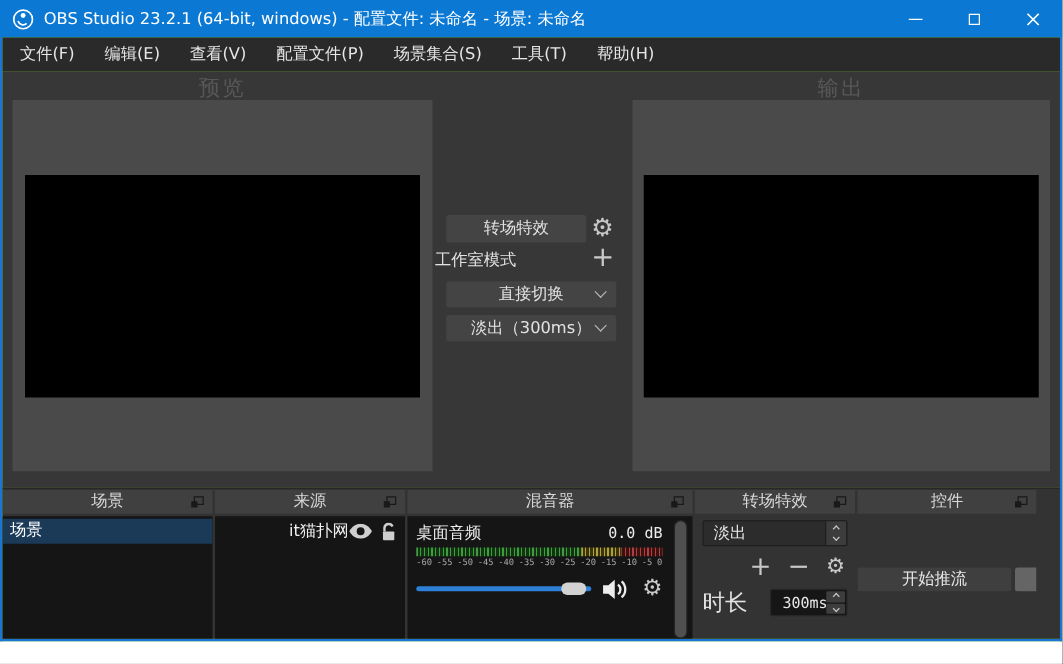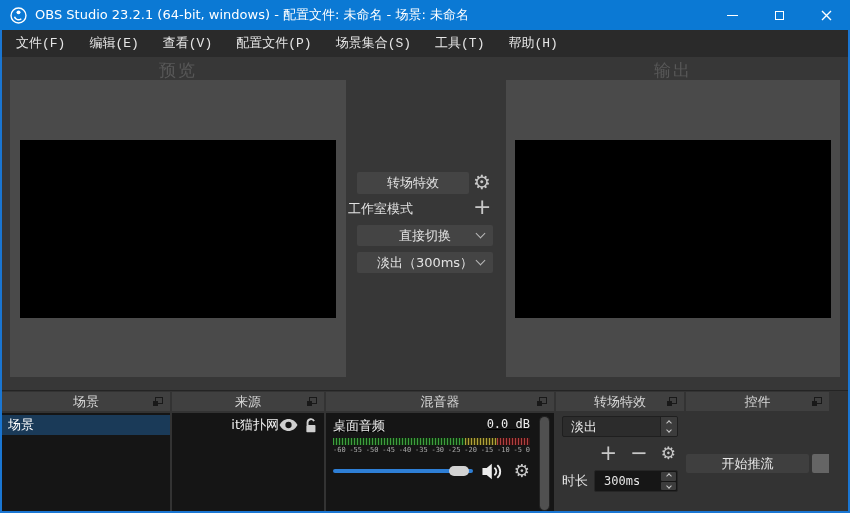--- a/index.html
+++ b/index.html
@@ -16,21 +16,21 @@
   }
   
   .titlebar { height:30px; background:#0b79d4; margin:0 -2px; display:flex; align-items:center; flex:none; }
   .titlebar .logo { margin:0 8px 0 10px; width:17px; height:17px; flex:none; }
   .titlebar .title { color:#ffffff; font-size:13px; white-space:nowrap; }
   .win-btns { margin-left:auto; display:flex; height:30px; }
   .win-btn { width:47px; height:30px; display:flex; align-items:center; justify-content:center; }
   .min-glyph { width:11px; height:1px; background:#fff; }
   .max-glyph { width:9px; height:9px; border:1px solid #fff; }
   
-  .menubar { height:27px; background:#2a2a2a; display:flex; align-items:flex-end; padding-left:2px; flex:none;font-family:Liberation Mono, monospace; }
+  .menubar { height:27px; background:#2a2a2a; display:flex; align-items:flex-end; padding-left:2px; flex:none; }
   .menu-item { padding:0 12px; font-size:13px; color:#e6e6e6; line-height:27px; }
   
   .studio { position:relative; height:333px; background:#373737; flex:none; }
   .view-label { position:absolute; top:2px; text-align:center; font-family:"DejaVu Serif","Liberation Serif",serif;
     font-size:17px; color:#585858; letter-spacing:2px; }
   .pane { position:absolute; top:23px; height:297px; background:#4a4a4a; }
   .canvas { position:absolute; background:#000; }
   .mid-btn { position:absolute; height:22px; background:#444444; border-radius:2px; color:#e2e2e2;
     font-size:13px; text-align:center; line-height:22px; }
   .mid-label { position:absolute; font-size:13px; color:#e2e2e2; line-height:20px; }
@@ -53,21 +53,21 @@
   .float-icon { position:absolute; right:7px; top:5px; width:10px; height:9px; }
   .float-icon::before { content:""; position:absolute; right:0; top:0; width:6px; height:5px; border:1px solid #191919; }
   .float-icon::after { content:""; position:absolute; left:0; bottom:0; width:5px; height:5px; background:#191919; }
   .dock-body { flex:1; overflow:hidden; }
   .listpanel { background:#151515; height:100%; }
   .scene-row { height:20px; background:#1a3a58; color:#fff; font-size:13px; line-height:20px; padding-left:6px; margin-top:2px; }
   .source-row { height:20px; display:flex; align-items:center; padding:0 6px; margin-top:2px; color:#efefef; font-size:13px; }
   .source-row .src-name { flex:1; }
   
   .mixer-body { background:#151515; height:100%; position:relative; padding:4px 24px 0 7px; }
-  .mix-row1 { display:flex; justify-content:space-between; align-items:flex-start;text-decoration:underline; }
+  .mix-row1 { display:flex; justify-content:space-between; align-items:center; }
   .mix-name { font-size:13px; color:#ececec; }
   .mix-db { font-size:12px; color:#ececec; font-family:"DejaVu Sans Mono",monospace; }
   .meter { display:flex; height:7px; margin-top:3px; }
   .meter div { height:100%; }
   .meter .seg-g { width:67%; background:repeating-linear-gradient(90deg,#3e9e3e 0 1px,#123412 1px 3px); }
   .meter .seg-y { width:16.5%; background:repeating-linear-gradient(90deg,#b0a23a 0 1px,#3a350f 1px 3px); }
   .meter .seg-r { width:16.5%; background:repeating-linear-gradient(90deg,#b04040 0 1px,#3a1212 1px 3px); }
   .scale { display:flex; justify-content:space-between; margin-top:1px; }
   .scale span { font-size:7px; color:#a8a8a8; font-family:"DejaVu Sans Mono",monospace; }
   .mix-row3 { display:flex; align-items:center; margin-top:6px; }
@@ -79,21 +79,21 @@
   
   .tr-body { padding:3px 6px 0 6px; }
   .tr-combo { display:flex; height:21px; background:#2c2c2c; border:1px solid #1f1f1f; border-radius:2px; overflow:hidden; }
   .tr-combo .tr-combo-label { flex:1; font-size:13px; color:#e6e6e6; line-height:19px; padding-left:8px; }
   .tr-combo .tr-spin { width:17px; background:#3c3c3c; display:flex; flex-direction:column; align-items:center;
     justify-content:center; gap:3px; border-left:1px solid #1f1f1f; }
   .tr-icons { display:flex; justify-content:flex-end; align-items:center; gap:13px; margin-top:6px; padding-right:2px; }
   .tr-icons .plusminus { font-size:21px; line-height:20px; }
   .tr-icons .gear { font-size:17px; line-height:20px; }
   .tr-duration { display:flex; align-items:center; margin-top:7px; }
-  .tr-dur-label { font-size:13px; color:#e2e2e2; margin-right:6px; white-space:nowrap; }
+  .tr-dur-label { font-size:18px; color:#e2e2e2; margin-right:18px; white-space:nowrap; }
   .spinbox { flex:1; height:22px; background:#161616; border:1px solid #262626; border-radius:2px;
     position:relative; display:flex; align-items:center; }
   .spinbox .spin-val { font-size:12px; color:#e6e6e6; padding-left:9px; font-family:"DejaVu Sans Mono",monospace; }
   .spin-btns { position:absolute; right:1px; top:1px; bottom:1px; width:15px; display:flex; flex-direction:column; gap:1px; }
   .spin-btns div { flex:1; background:#3d3d3d; border-radius:1px; display:flex; align-items:center; justify-content:center; }
   
   .ctl-body { display:flex; align-items:center; gap:3px; padding-top:3px; }
   .ctl-btn { width:123px; height:19px; background:#3f3f3f; border-radius:2px; color:#e8e8e8;
     font-size:13px; text-align:center; line-height:19px; flex:none; }
   .ctl-btn.active { background:#656565; color:#ffffff; }

